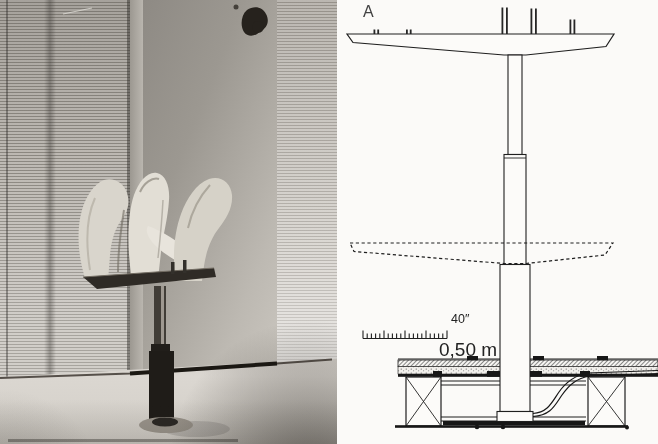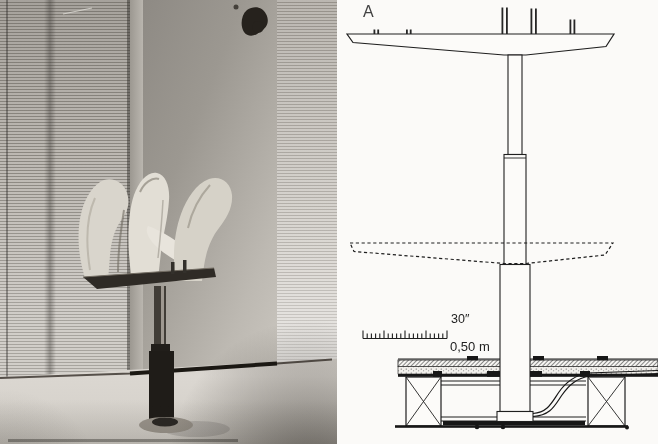--- a/index.html
+++ b/index.html
@@ -33,21 +33,21 @@
   .vignette{position:absolute;inset:0;pointer-events:none;
     background:
       radial-gradient(60% 50% at 92% 108%,rgba(30,26,21,.55),rgba(30,26,21,0) 72%),
       radial-gradient(45% 35% at 0% 112%,rgba(40,36,30,.22),rgba(40,36,30,0) 70%),
       linear-gradient(0deg,rgba(30,27,23,.15),rgba(0,0,0,0) 10%);}
   
   .drawing{position:absolute;left:337px;top:0;width:321px;height:444px;}
   .label{position:absolute;color:#333;white-space:nowrap;}
   .label-a{left:363px;top:3px;font-size:16px;letter-spacing:1px;color:#424242;}
   .label-in{left:451px;top:312px;font-size:12.5px;color:#222;}
-  .label-m{left:450px;top:339px;font-size:13px;color:#222;}
+  .label-m{left:439px;top:339px;font-size:19px;color:#222;}
 </style>
 </head>
 <body>
 
 <div class="stage">
 
   <div class="photo">
     <div class="floor"></div>
     <div class="walls">
       <div class="blinds-left">
@@ -194,15 +194,15 @@
         <path d="M363,338.5 V330.5 M384,338.5 V330.5 M405,338.5 V330.5 M426,338.5 V330.5 M447,338.5 V330.5"></path>
         <path d="M367.2,338.5 V333.5 M371.4,338.5 V333.5 M375.6,338.5 V333.5 M379.8,338.5 V333.5
                  M388.2,338.5 V333.5 M392.4,338.5 V333.5 M396.6,338.5 V333.5 M400.8,338.5 V333.5
                  M409.2,338.5 V333.5 M413.4,338.5 V333.5 M417.6,338.5 V333.5 M421.8,338.5 V333.5
                  M430.2,338.5 V333.5 M434.4,338.5 V333.5 M438.6,338.5 V333.5 M442.8,338.5 V333.5"></path>
       </g>
     </svg>
   </div>
 
   <div class="label label-a">A</div>
-  <div class="label label-in">30″</div>
+  <div class="label label-in">40″</div>
   <div class="label label-m">0,50 m</div>
 </div>
 
 </body></html>

